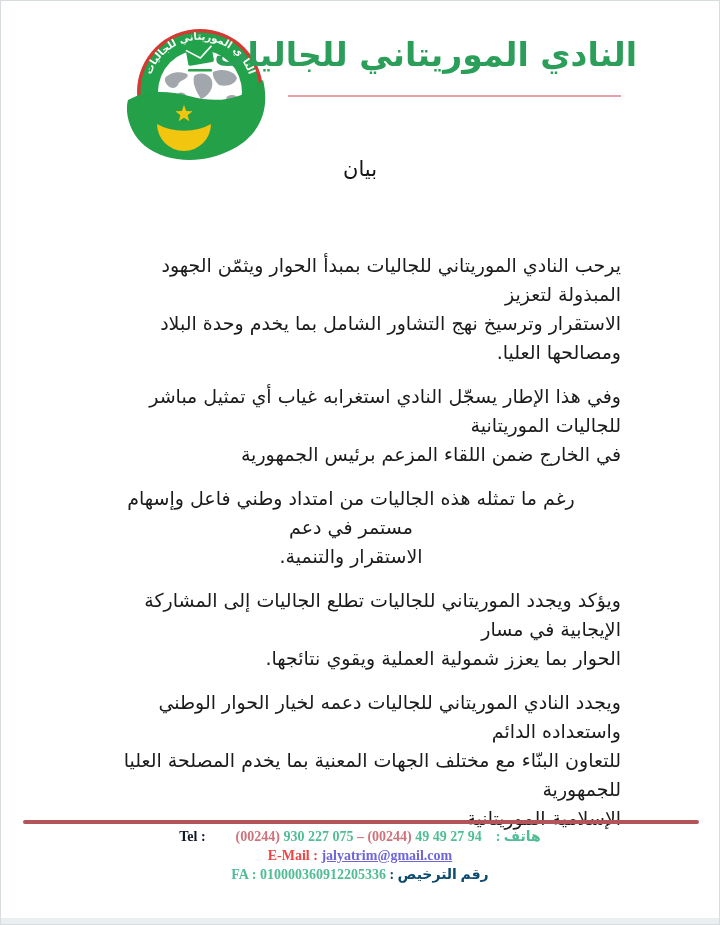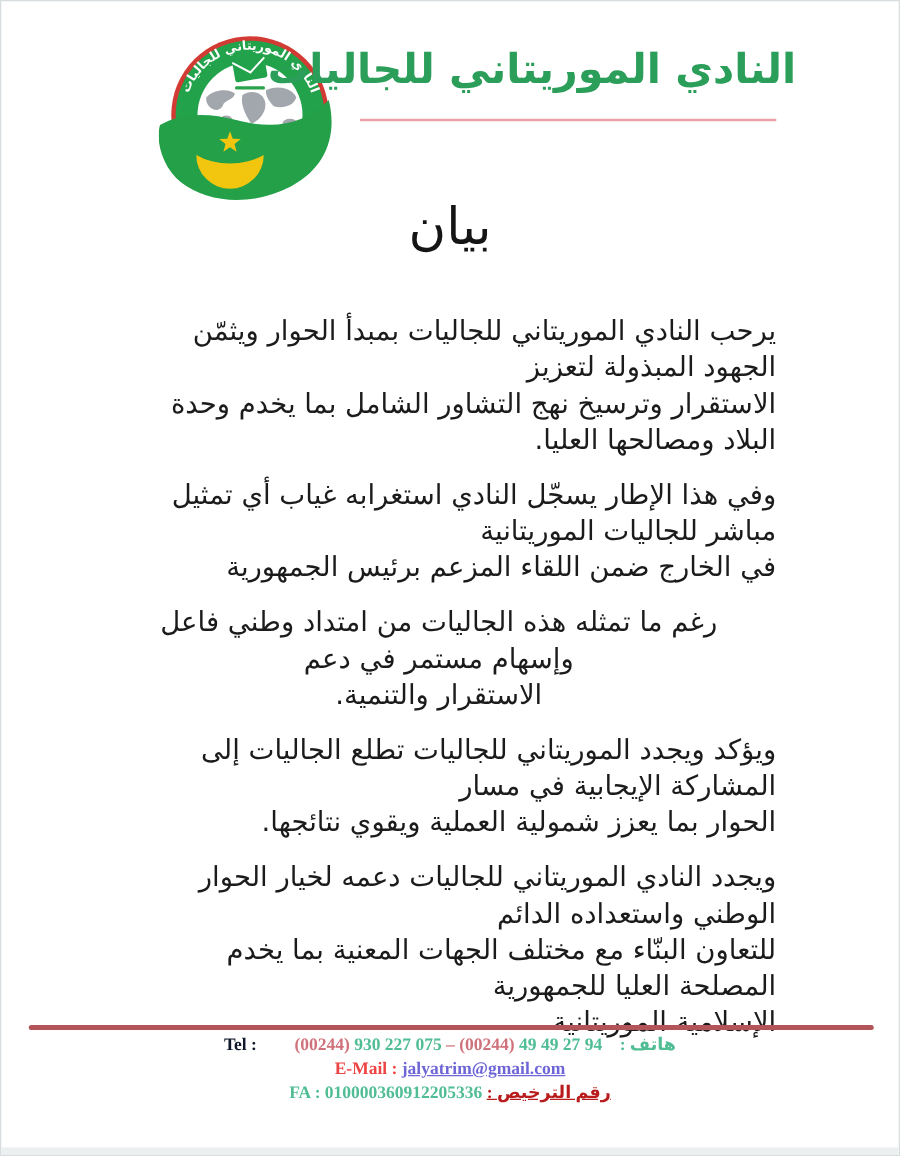--- a/index.html
+++ b/index.html
@@ -12,25 +12,25 @@
   .logo-wrap{position:absolute;left:126px;top:13px;width:142px;height:147px;}
   .org-title{
     position:absolute;top:34px;right:82px;direction:rtl;
     font-size:33px;font-weight:bold;letter-spacing:0;
     white-space:nowrap;
   }
   .title-underline{position:absolute;left:287px;top:94px;width:333px;height:2px;}
   
   .stmt-heading{
     position:absolute;top:156px;left:0;width:100%;text-align:center;
-    font-size:41px;color:#151515;direction:rtl;
+    font-size:21px;color:#151515;direction:rtl;
   }
   .body-text{
     position:absolute;top:250px;right:98px;left:100px;direction:rtl;text-align:right;
-    font-size:22px;line-height:29px;color:#1b1b1b;
+    font-size:19px;line-height:29px;color:#1b1b1b;
   }
   .body-text p{margin:0 0 15px 0;white-space:pre-line;}
   .body-text p.indented{padding-right:20px;text-align:center;}
   
   .footer-rule{position:absolute;left:22px;top:819px;width:676px;height:4px;border-radius:2px;}
   .footer-block{
     position:absolute;left:0;top:826px;width:100%;text-align:center;
     font-family:"Liberation Serif","DejaVu Sans",serif;font-weight:bold;
     font-size:14px;line-height:19px;
   }
@@ -112,18 +112,18 @@
       <span class="c-red" style="color: rgb(208, 114, 123);">(00244)</span>
       <span class="c-grn" style="color: rgb(80, 189, 148);">49 49 27 94</span><span class="sp-md"></span><span class="c-grn rtl" style="color: rgb(80, 189, 148);">هاتف :</span>
     </div>
     <div>
       <span class="c-grn" style="color: #ef4444; text-align: right;">E-Mail :</span>
       <span class="c-blu email-link" style="color: rgb(110, 102, 214);">jalyatrim@gmail.com</span>
     </div>
     <div>
       <span class="c-grn" style="color: rgb(80, 189, 148);">FA :</span>
       <span class="c-grn" style="color: rgb(80, 189, 148);">010000360912205336</span>
-      <span class="c-grn rtl" style="color: #b91c1c; text-decoration: underline;">رقم الترخيص :</span>
+      <span class="c-grn rtl" style="color: #0c4a6e;">رقم الترخيص :</span>
     </div>
   </div>
 
   <div class="bottom-edge"></div>
 </div>
 
 </body></html>

